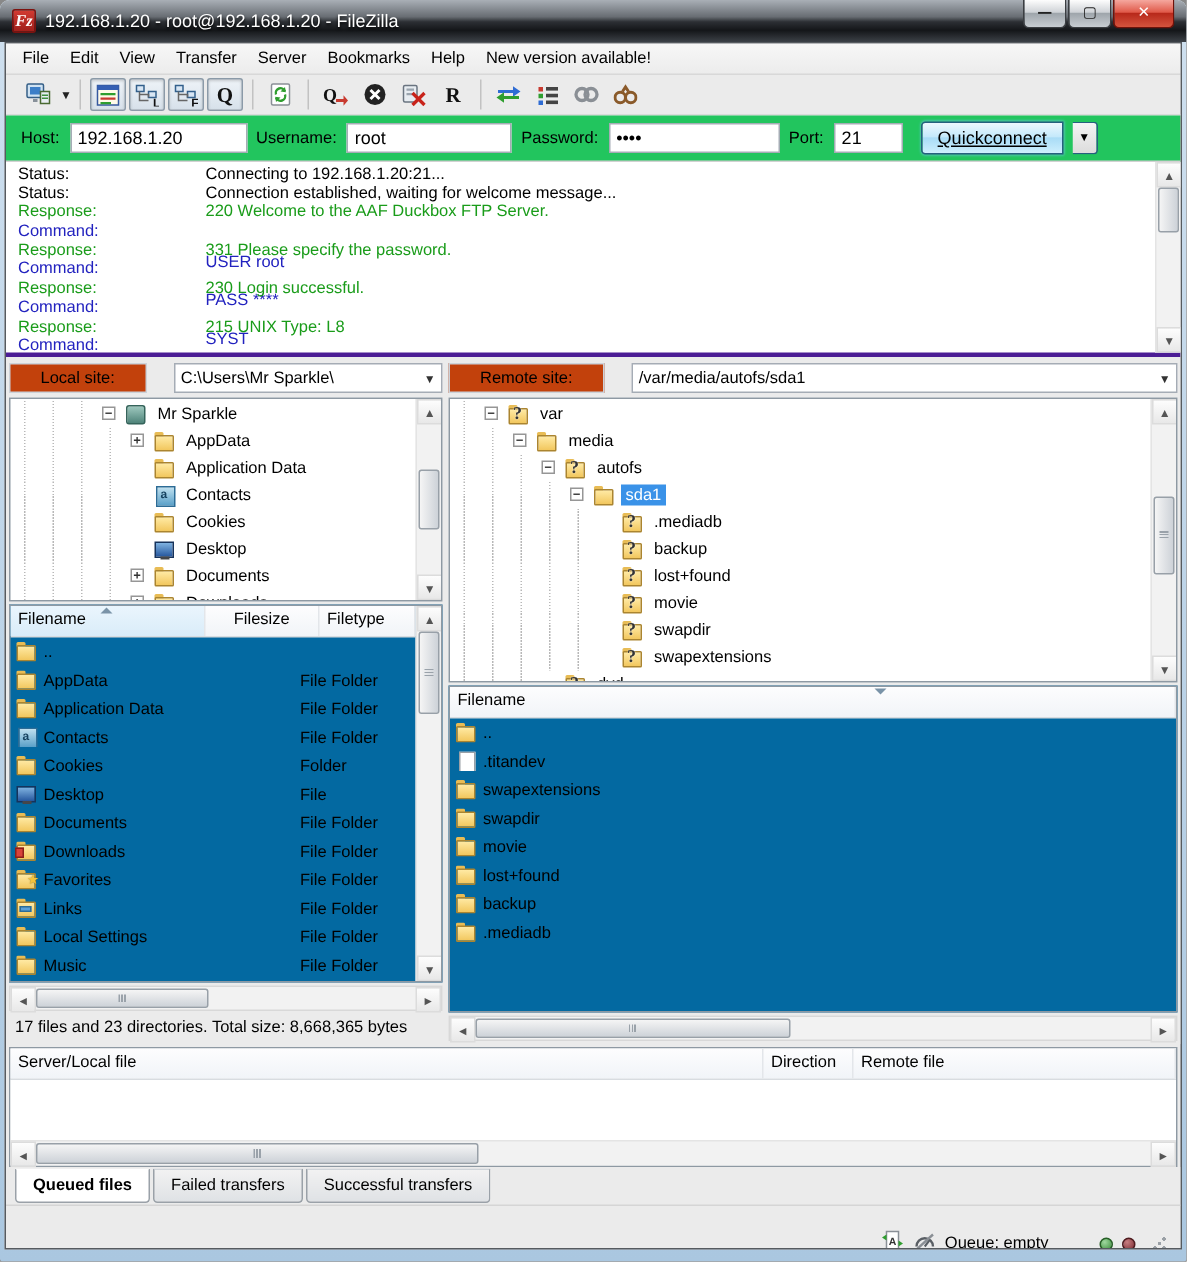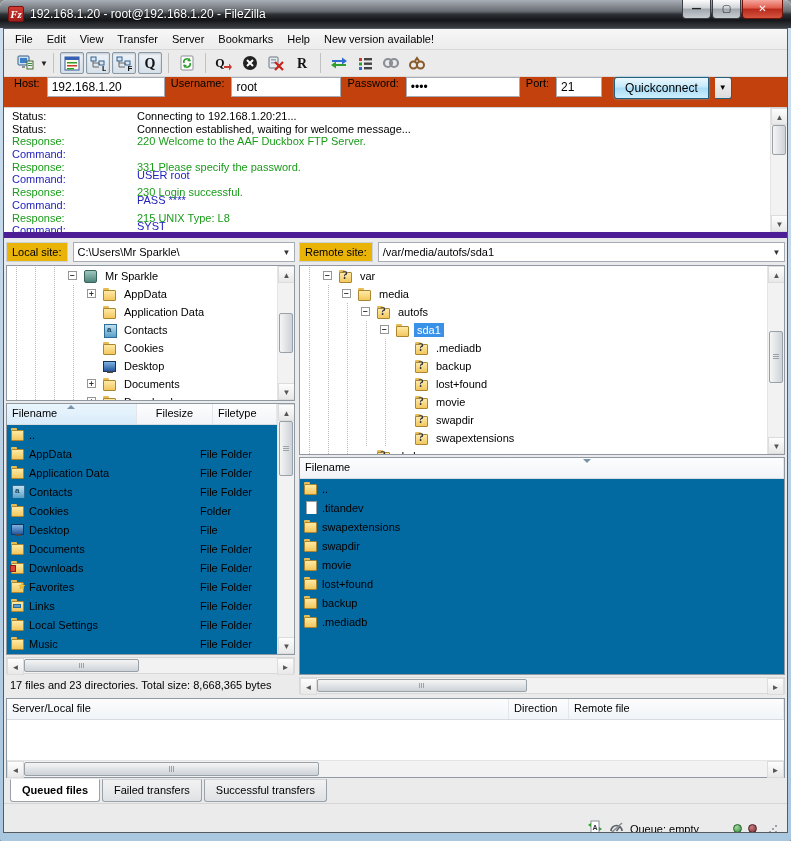--- a/index.html
+++ b/index.html
@@ -34,31 +34,31 @@
   .toolbar { height:27px; flex:none; display:flex; align-items:center; padding-left:8px;
     background:#ebebeb; border-bottom:1px solid #dadada; }
   .tbtn { width:24px; height:22px; display:flex; align-items:center; justify-content:center;
     border:1px solid transparent; border-radius:2px; margin:0 1px; }
   .tbtn.pressed { border-color:#8b9aa8; background:linear-gradient(#eef3f8,#d7e1ea); box-shadow:inset 0 1px 2px rgba(0,0,0,.18); }
   .tbtn svg { display:block; }
   .tsep { width:1px; height:20px; background:#c2c2c2; margin:0 5px; }
   .tb-caret { font-size:8px; color:#222; margin-left:2px; }
 
   
-  .quickbar { height:31px; flex:none; display:flex; gap:6px; padding-left:10px;
-    background:#c2410c; border-bottom:1px solid #d2d2d2; }
+  .quickbar { height:31px; flex:none; display:flex; align-items:center; gap:6px; padding-left:10px;
+    background:#22c55e; border-bottom:1px solid #d2d2d2; }
   .quickbar label { margin-right:1px; }
   .qinput { height:20px; border:1px solid #a5acb5; background:#fff; font:12px "Liberation Sans",sans-serif; padding:0 4px; }
   .qc-btn { height:22px; padding:0 10px; margin-left:6px; border:1px solid #26607f; border-radius:3px 0 0 3px;
-    background:linear-gradient(#ecf8fe,#c5e9fb 45%,#a9dcf6 50%,#cdeffe); box-shadow:0 0 2px #6fc2ec; font:12px "Liberation Sans",sans-serif;}
+    background:linear-gradient(#ecf8fe,#c5e9fb 45%,#a9dcf6 50%,#cdeffe); box-shadow:0 0 2px #6fc2ec; font:12px "Liberation Sans",sans-serif;text-decoration:underline;}
   .qc-dd { width:17px; height:22px; border:1px solid #26607f; border-left:none; border-radius:0 3px 3px 0;
     background:linear-gradient(#f4f4f4,#dcdcdc); font-size:8px; text-align:center; line-height:20px;}
 
   
-  .logwrap { height:130px; flex:none; display:flex; background:#fff; border-bottom:6px solid #4c1d95; }
+  .logwrap { height:130px; flex:none; display:flex; background:#fff; border-bottom:3px solid #4c1d95; }
   .log { flex:1; overflow:hidden; padding:2px 0 0 8px; }
   .log-line { height:12.7px; display:flex; white-space:nowrap; }
   .log-type { width:125px; flex:none; }
   .lt-Status { color:#000; } .lt-Response { color:#1a9c1a; } .lt-Command { color:#2222bf; }
   .lx-Status { color:#000; } .lx-Response { color:#1a9c1a; } .lx-Command { color:#2222bf;margin-top:21px; }
 
   
   .vscroll { width:17px; flex:none; background:#f2f2f2; border-left:1px solid #e4e4e4; display:flex; flex-direction:column; }
   .hscroll { height:17px; flex:none; background:#f2f2f2; border-top:1px solid #e4e4e4; display:flex; }
   .sb-btn { flex:none; width:17px; height:17px; text-align:center; color:#555; font-size:8px; line-height:17px;
@@ -72,21 +72,21 @@
   .sb-space { flex:1; }
 
   
   .panes { height:458px; flex:none; display:flex; padding:2px; background:#ebebeb; }
   .pane { display:flex; flex-direction:column; min-width:0; }
   .pane-local { width:289px; flex:none; }
   .splitter { width:4px; flex:none; }
   .pane-remote { flex:1; }
 
   .sitebar { height:24px; flex:none; display:flex; align-items:center; }
-  .site-label { border:1px solid #ccd2d9; background:#eab308; padding:3px 5px; margin-right:5px; white-space:nowrap; }
+  .site-label { border:1px solid #ccd2d9; background:#c2410c; padding:3px 20px; margin-right:18px; white-space:nowrap; }
   .site-combo { flex:1; height:20px; border:1px solid #a5acb5; background:#fff; display:flex; align-items:center; min-width:0;}
   .site-combo .val { flex:1; padding:0 4px; white-space:nowrap; overflow:hidden; }
   .combo-dd { width:15px; font-size:8px; color:#333; text-align:center; flex:none;}
 
   .treebox { background:#fff; border:1px solid #8e99a3; overflow:hidden; position:relative; }
   .tree-local { height:136px; flex:none; margin-top:1px; display:flex; }
   .tree-remote { height:190px; flex:none; margin-top:1px; display:flex; }
   .treecontent { flex:1; overflow:hidden; padding-top:1px; }
   .trow { height:18px; display:flex; align-items:center; white-space:nowrap; }
   .guide { width:19px; flex:none; align-self:stretch;

